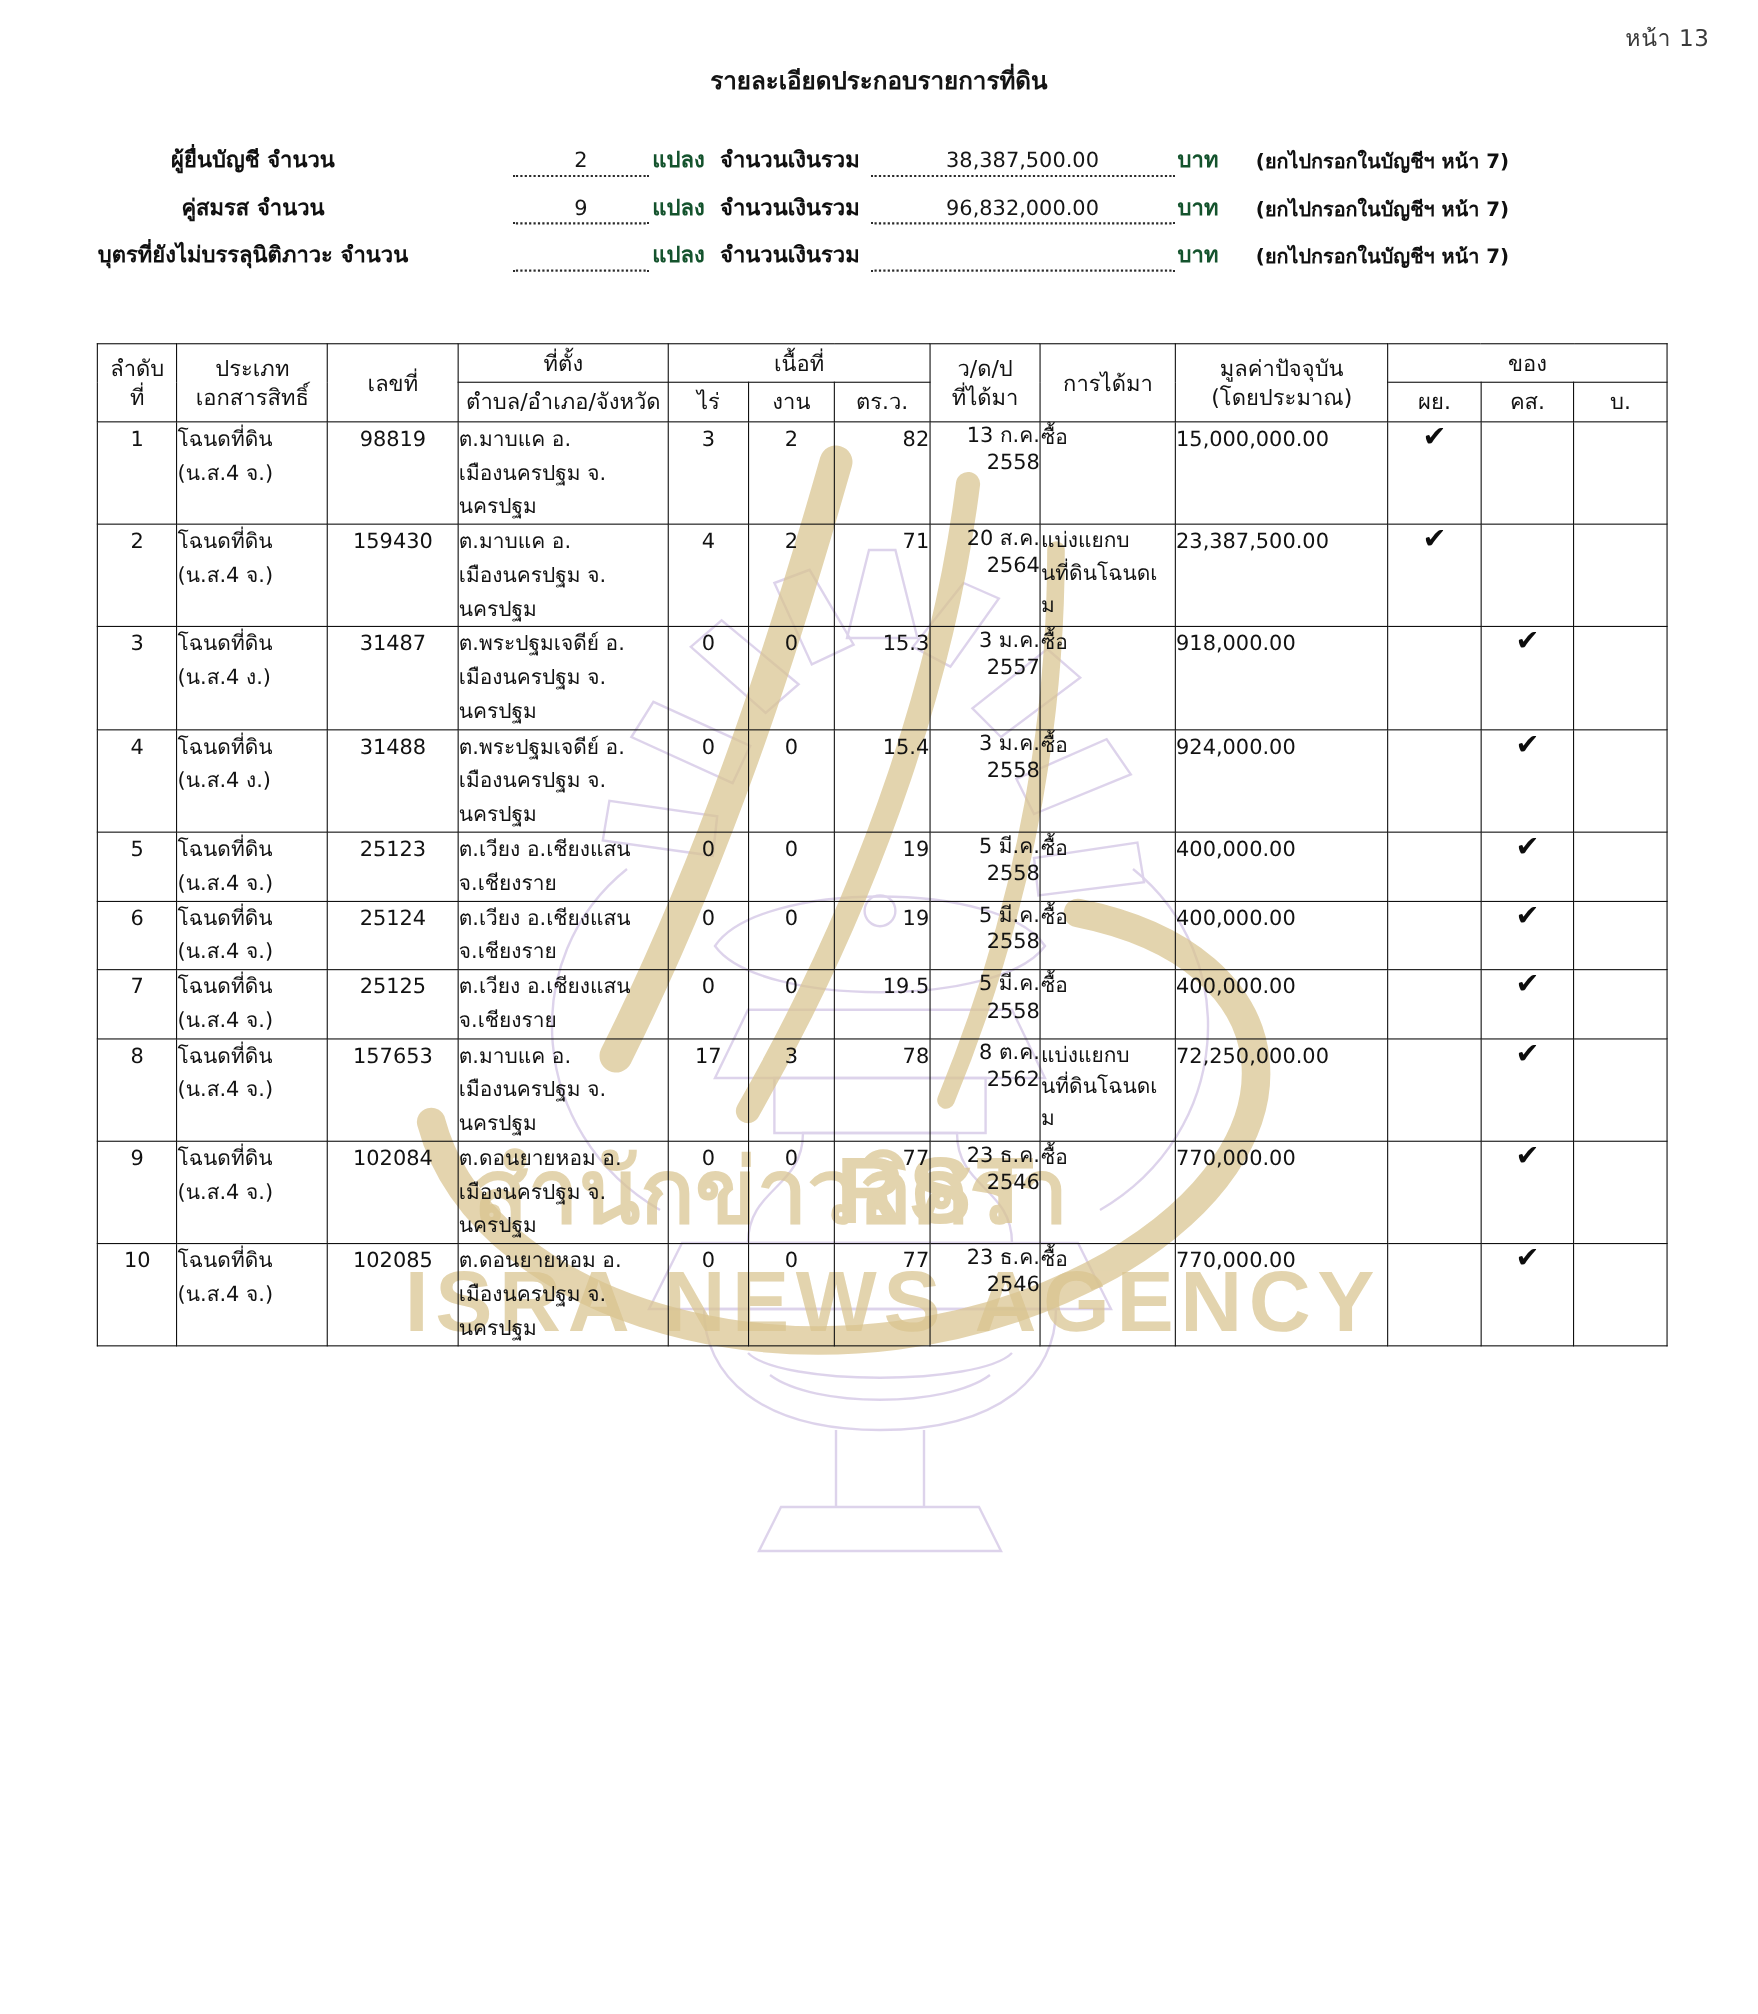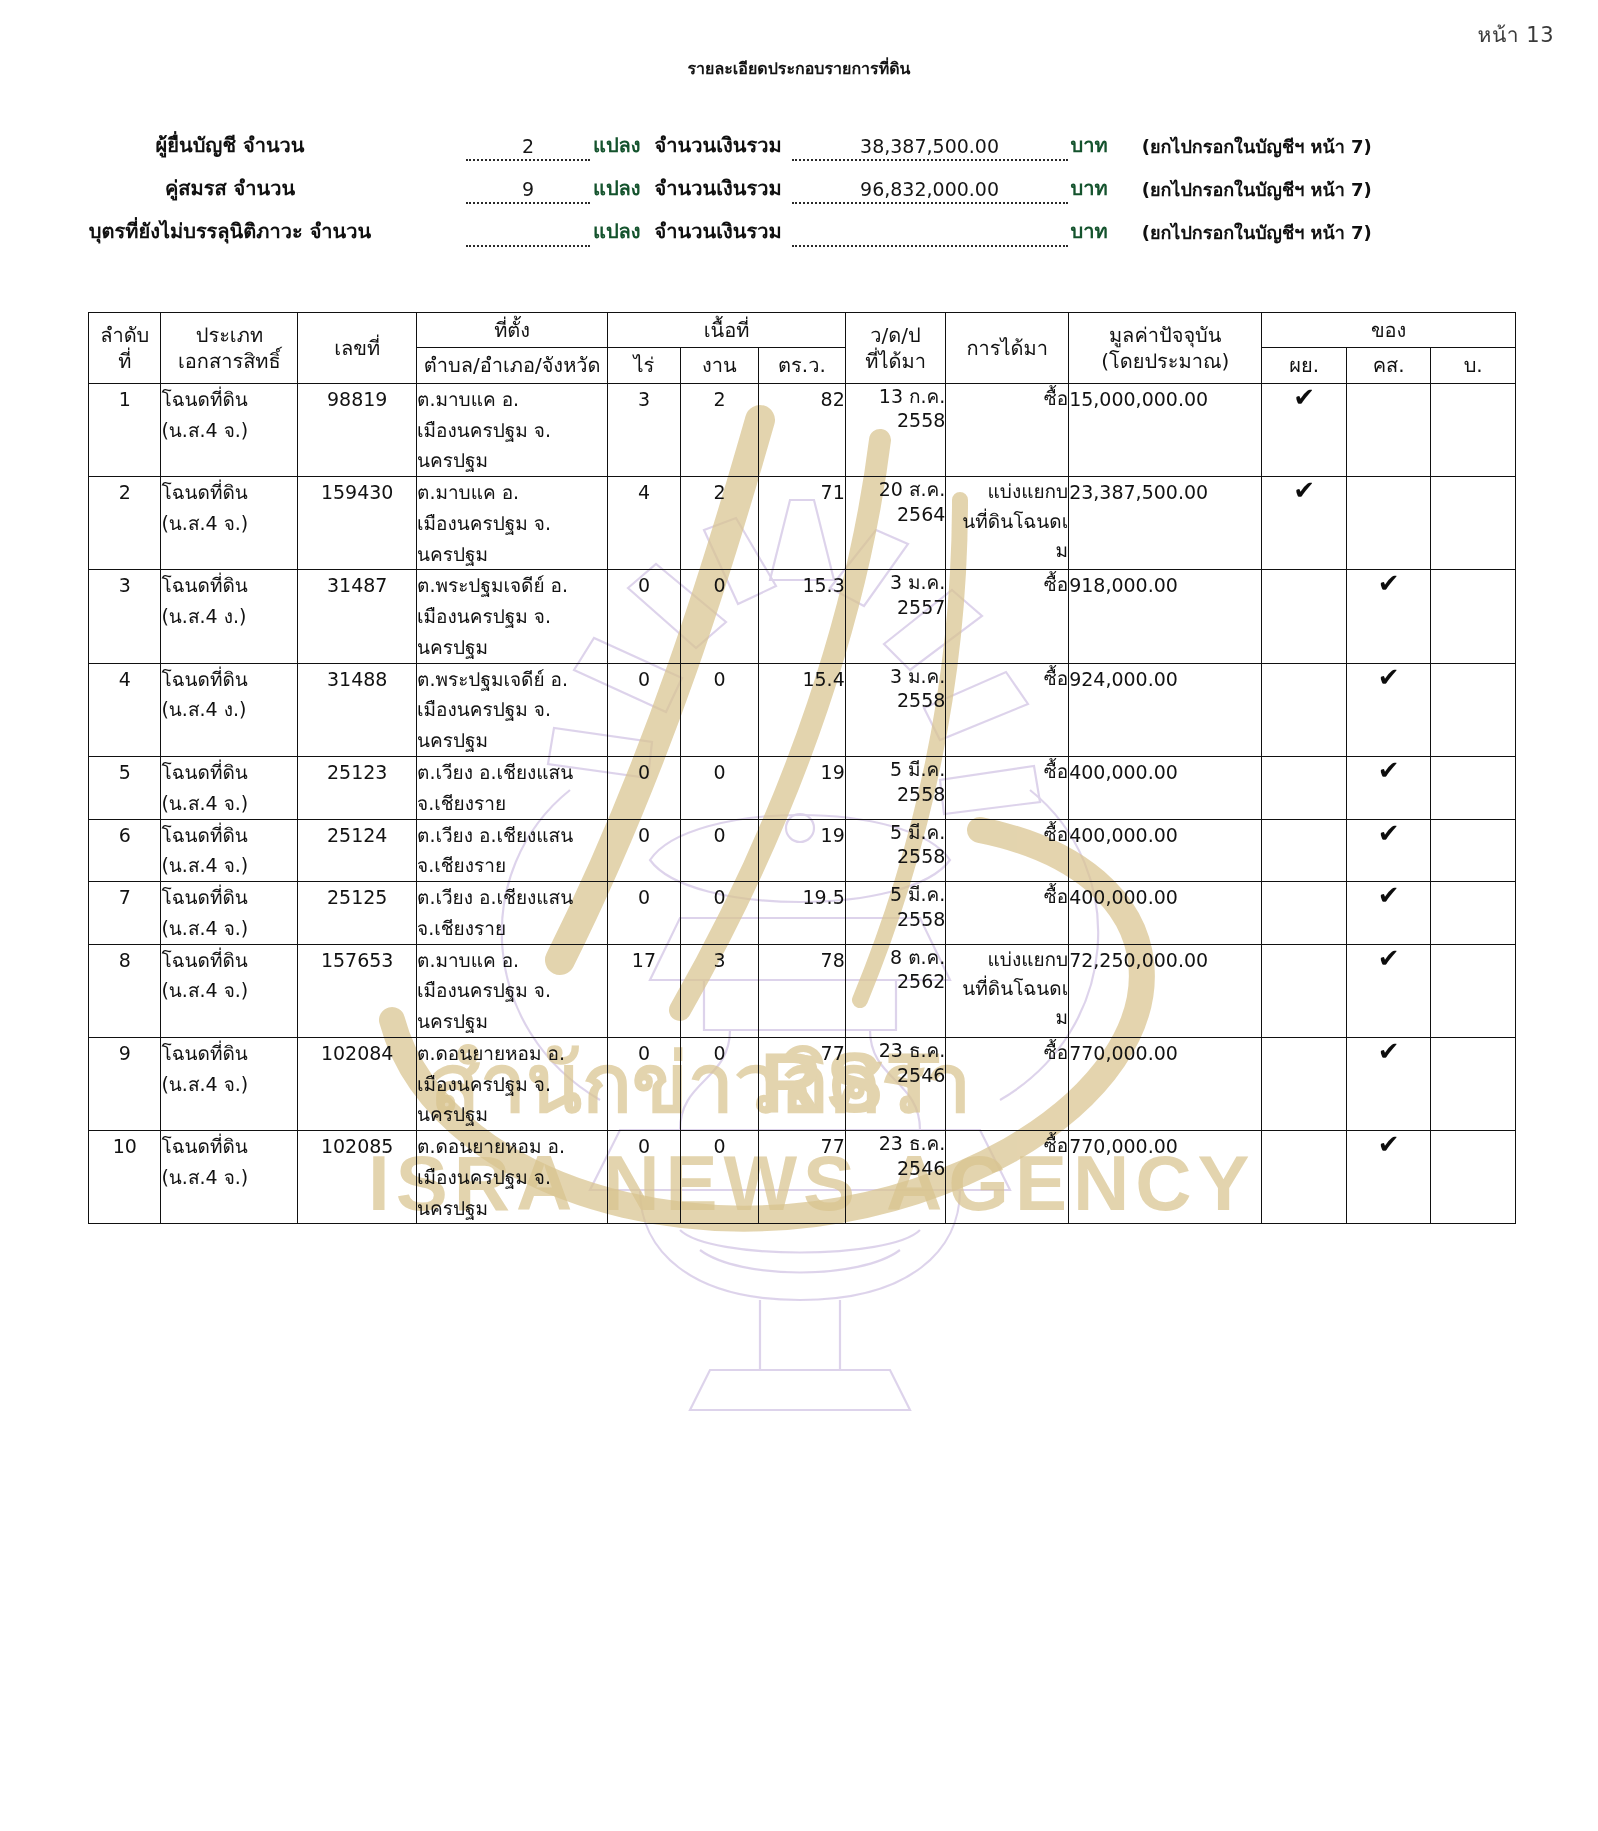--- a/index.html
+++ b/index.html
@@ -45,21 +45,21 @@
     z-index: 10;
   }
 
   
   .doc-title {
     position: absolute;
     top: 56px;
     left: 0;
     width: 1598px;
     text-align: center;
-    font-size: 16px;
+    font-size: 22px;
     font-weight: 600;
     color: #141414;
     z-index: 10;
   }
 
   
   .summary {
     position: absolute;
     top: 118px;
     left: 0;
@@ -168,21 +168,21 @@
 
   td.cell {
     padding: 6px 7px 10px 7px;
     line-height: 1.62;
   }
   td.num-center { text-align: center; }
   td.num-right  { text-align: right; padding-right: 9px; }
   td.t-left     { text-align: left; }
   td.val-cell   { text-align: left; padding-top: 8px; }
   td.date-cell  { font-size: 15.5px; padding: 5px 4px 0 4px; line-height: 1.3; text-align: right; }
-  td.acq-cell   { font-size: 18px; padding: 5px 5px 0 6px; line-height: 1.55; text-align: right; }
+  td.acq-cell   { font-size: 18px; padding: 5px 5px 0 6px; line-height: 1.55; text-align: left; }
   td.check-cell { text-align: center; vertical-align: top; padding-top: 6px; }
 
   .check {
     font-size: 26px;
     line-height: 1;
     color: #0d0d0d;
     font-weight: 700;
   }
   .loc-line { display: block; }
 </style>

